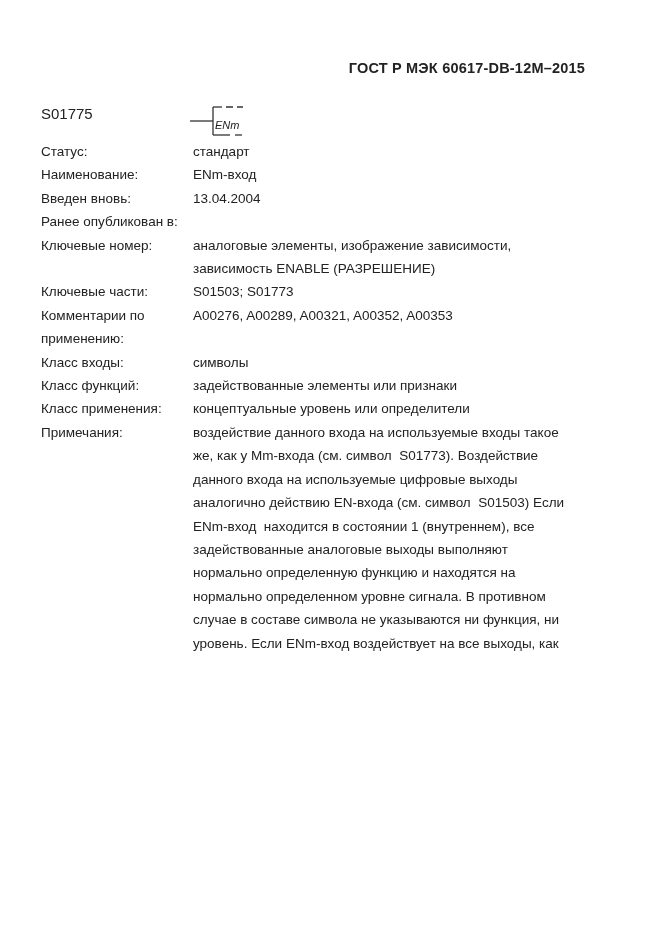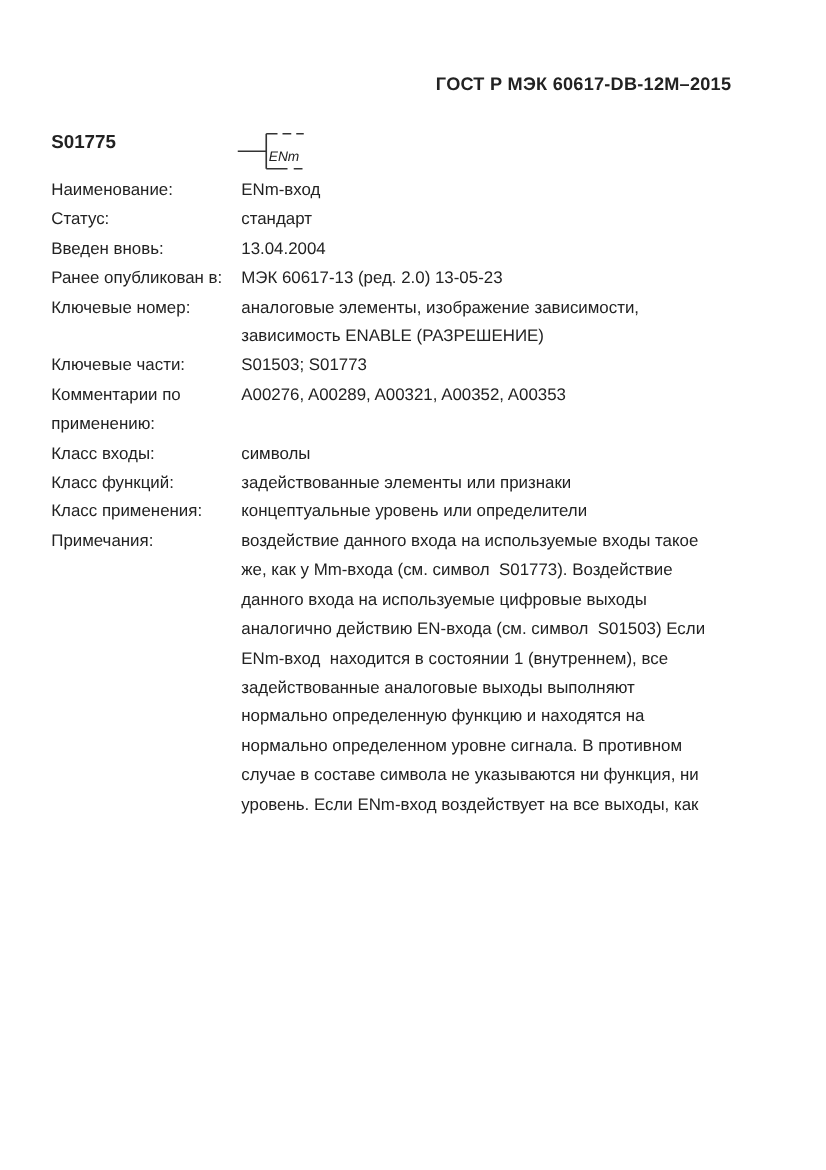--- a/index.html
+++ b/index.html
@@ -23,21 +23,21 @@
     font-size: 14.5px;
     font-weight: bold;
     letter-spacing: 0.2px;
     white-space: nowrap;
   }
   .doc-id {
     position: absolute;
     top: 105px;
     left: 41px;
     font-size: 15px;
-    font-weight: bold;
+    font-weight: normal;
   }
   .symbol-wrap {
     position: absolute;
     top: 101px;
     left: 190px;
     width: 56px;
     height: 40px;
     font-style: italic;
   }
   .symbol-wrap svg { display: block; }
@@ -90,34 +90,33 @@
       <path d="M36,6 H53" stroke="#333" stroke-width="1.3" fill="none" stroke-dasharray="7,4"></path>
 
       <path d="M23,34 H40" stroke="#333" stroke-width="1.3" fill="none"></path>
       <path d="M45,34 H53" stroke="#333" stroke-width="1.3" fill="none" stroke-dasharray="7,4"></path>
       <text x="25" y="28" font-size="11" fill="#222" font-family="Liberation Sans, sans-serif">ENm</text>
     </svg>
   </div>
 
   <div class="fields">
     <div class="field-row">
+      <div class="field-label">Статус:</div>
+      <div class="field-value">стандарт</div>
+    </div>
+    <div class="field-row">
       <div class="field-label">Наименование:</div>
       <div class="field-value">ENm-вход</div>
-    </div>
-    <div class="field-row">
-      <div class="field-label">Статус:</div>
-      <div class="field-value">стандарт</div>
     </div>
     <div class="field-row">
       <div class="field-label">Введен вновь:</div>
       <div class="field-value">13.04.2004</div>
     </div>
     <div class="field-row">
       <div class="field-label">Ранее опубликован в:</div>
-      <div class="field-value">МЭК 60617-13 (ред. 2.0) 13-05-23</div>
     </div>
     <div class="field-row">
       <div class="field-label">Ключевые номер:</div>
       <div class="field-value">аналоговые элементы, изображение зависимости,
 зависимость ENABLE (РАЗРЕШЕНИЕ)</div>
     </div>
     <div class="field-row">
       <div class="field-label">Ключевые части:</div>
       <div class="field-value">S01503; S01773</div>
     </div>

